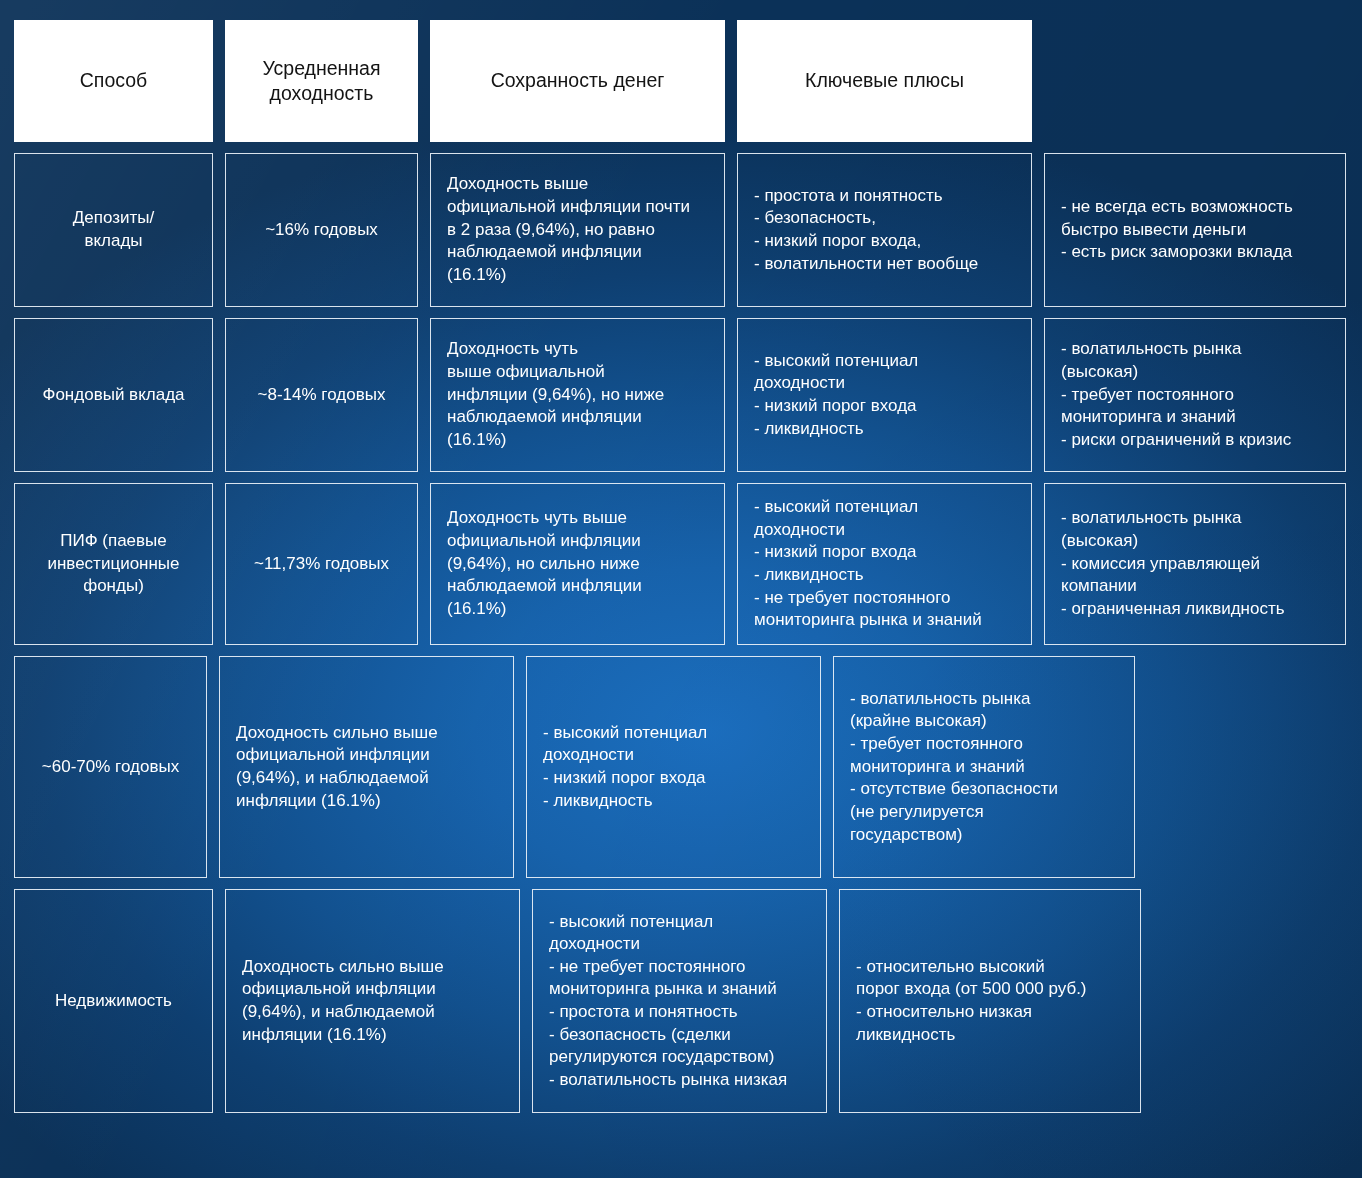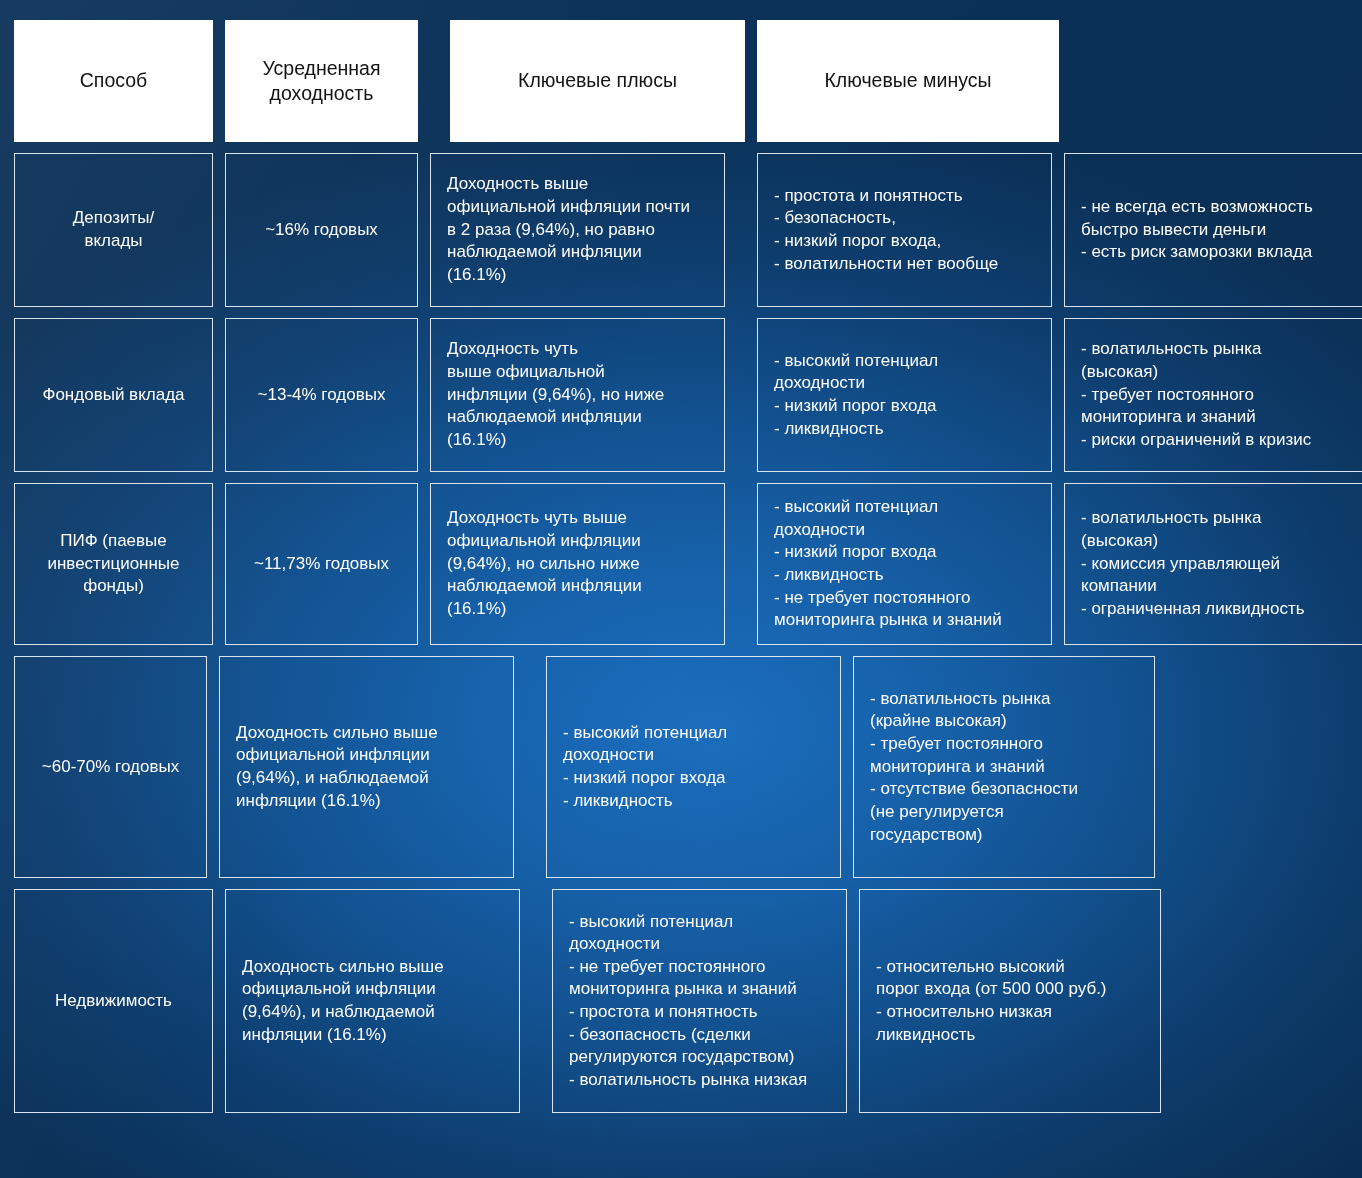--- a/index.html
+++ b/index.html
@@ -50,21 +50,21 @@
   .row {
     display: flex;
     gap: 12px;
     width: 100%;
   }
 
   
   .c1 { width: 199px; flex: 0 0 199px; }
   .c2 { width: 193px; flex: 0 0 193px; }
   .c3 { width: 295px; flex: 0 0 295px; }
-  .c4 { width: 295px; flex: 0 0 295px; margin-left: 20px; }
+  .c4 { width: 295px; flex: 0 0 295px; }
   .c5 { width: 302px; flex: 0 0 302px; }
 
   .cell {
     box-sizing: border-box;
     display: flex;
     align-items: center;
     position: relative;
   }
 
   
@@ -125,25 +125,25 @@
   <div class="table">
 
     <div class="row head-row">
       <div class="cell c1">
         <span class="cell-text">Способ</span>
       </div>
       <div class="cell c2">
         <span class="cell-text">Усредненная
 доходность</span>
       </div>
+      <div class="cell c3">
+        <span class="cell-text">Сохранность денег</span>
+      </div>
       <div class="cell c4">
         <span class="cell-text">Ключевые плюсы</span>
-      </div>
-      <div class="cell c5">
-        <span class="cell-text">Ключевые минусы</span>
       </div>
     </div>
 
     <div class="row body-row r1">
       <div class="cell c1">
         <span class="cell-text">Депозиты/
 вклады</span>
       </div>
       <div class="cell c2">
         <span class="cell-text">~16% годовых</span>
@@ -166,21 +166,21 @@
 быстро вывести деньги
 - есть риск заморозки вклада</span>
       </div>
     </div>
 
     <div class="row body-row r2">
       <div class="cell c1">
         <span class="cell-text">Фондовый вклада</span>
       </div>
       <div class="cell c2">
-        <span class="cell-text">~13-4% годовых</span>
+        <span class="cell-text">~8-14% годовых</span>
       </div>
       <div class="cell c3">
         <span class="cell-text">Доходность чуть
 выше официальной
 инфляции (9,64%), но ниже
 наблюдаемой инфляции
 (16.1%)</span>
       </div>
       <div class="cell c4">
         <span class="cell-text">- высокий потенциал

